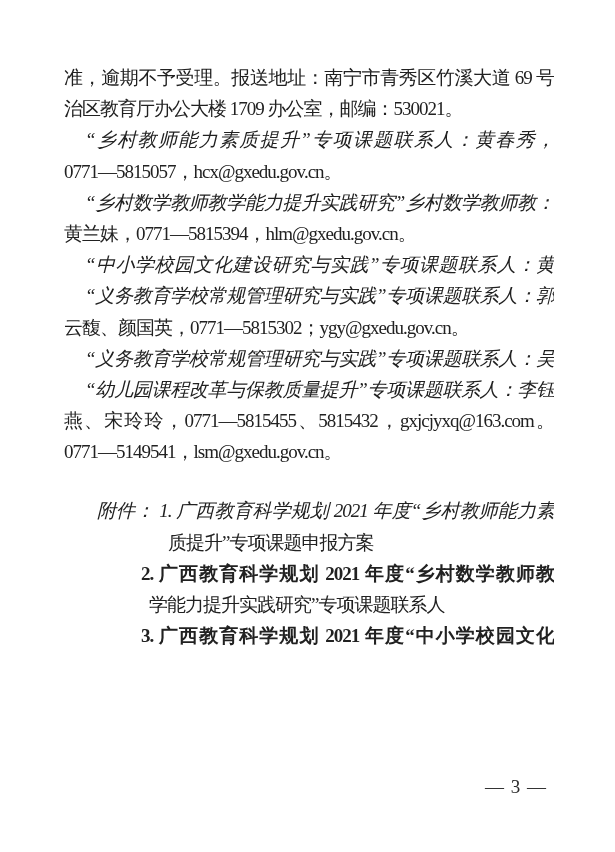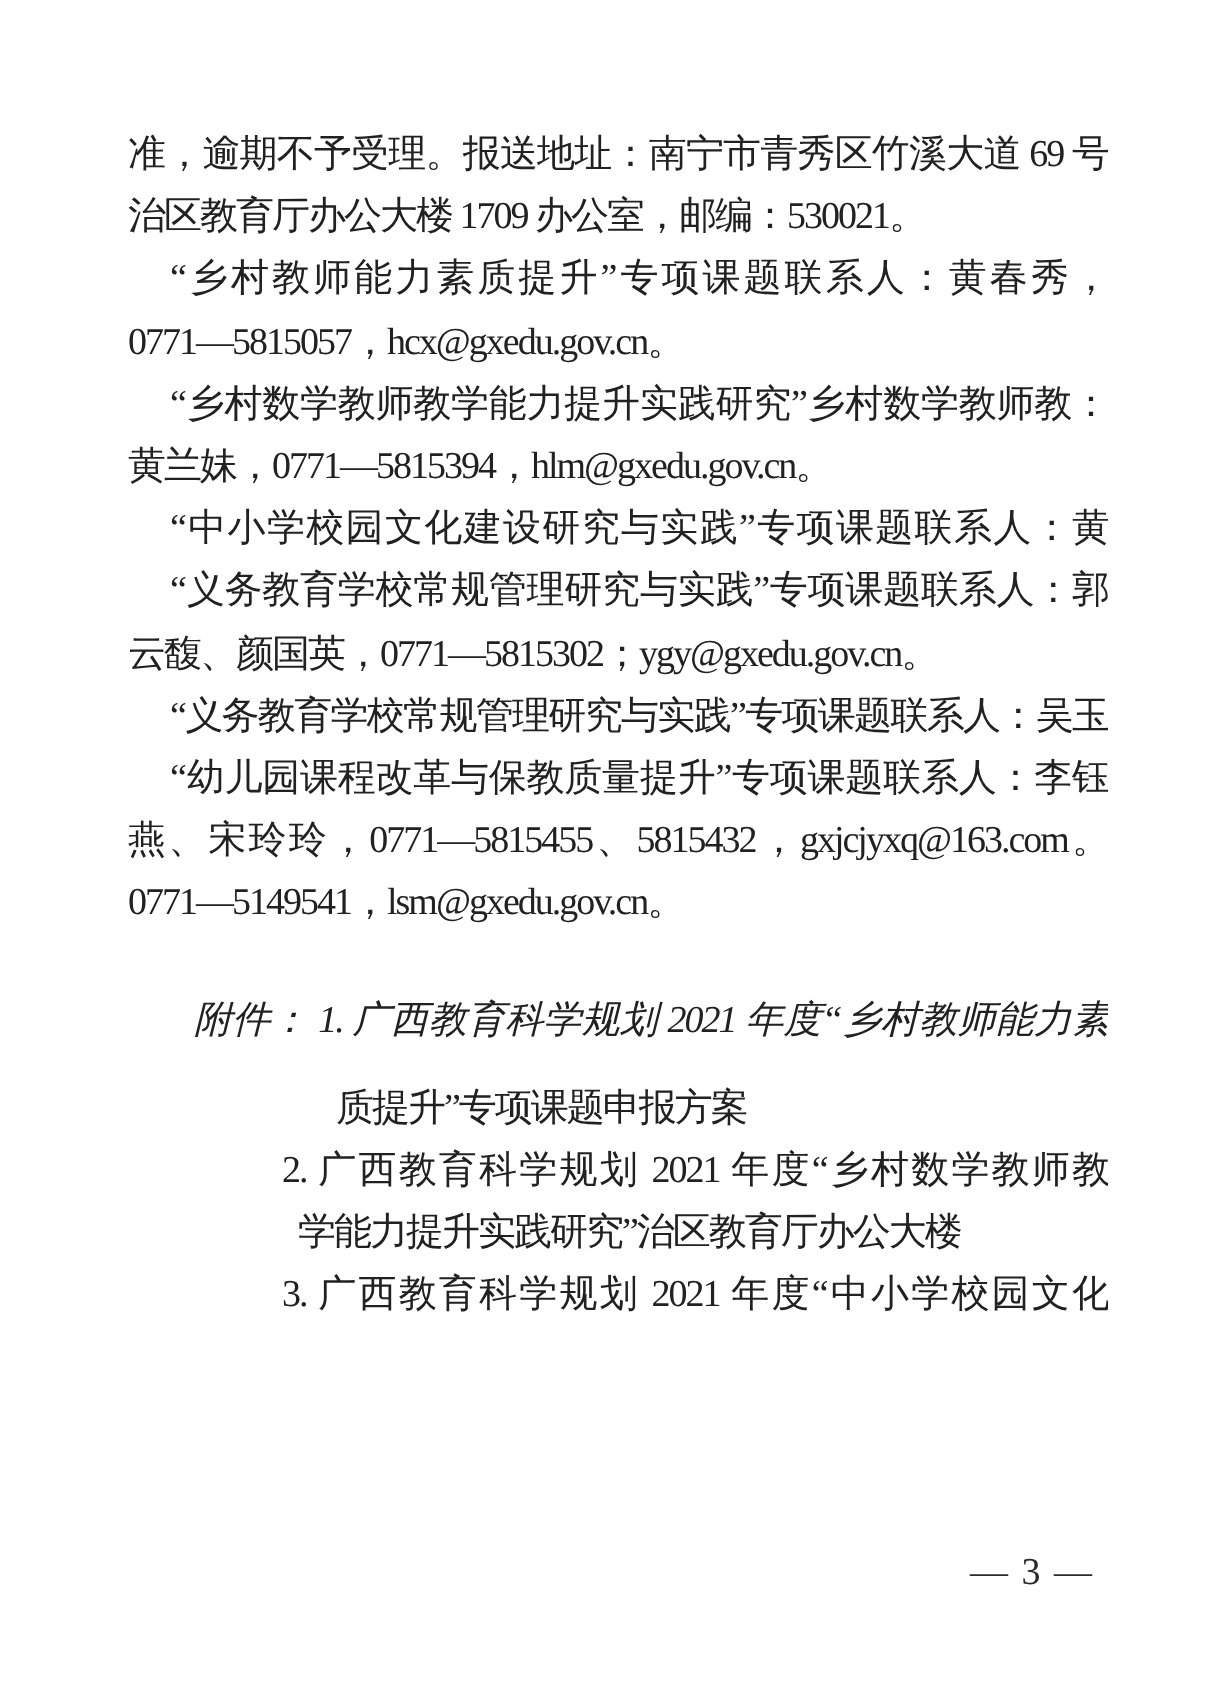--- a/index.html
+++ b/index.html
@@ -29,26 +29,26 @@
     letter-spacing: -1px;
     overflow: hidden;
     white-space: normal;
   }
   
   .full {
     text-align: justify;
     text-align-last: justify;
   }
   
-  .ind { padding-left: 21px; }
+  .ind { padding-left: 21px; font-style: italic; }
   .spacer { height: 28px; }
   
   .att-a { padding-left: 33px; font-style: italic; }
-  .att-b { padding-left: 104px; margin-top: 12px; }
-  .att-c { padding-left: 77px; }
+  .att-b { padding-left: 104px; }
+  .att-c { padding-left: 77px; font-weight: bold; }
   .att-d { padding-left: 85px; }
   .pagenum {
     position: absolute;
     top: 776px;
     right: 68px;
     height: 22px;
     line-height: 22px;
     font-size: 19px;
     letter-spacing: 1px;
     color: #2a2a2a;
@@ -104,21 +104,21 @@
         <span>附件：</span>
         <span>1.</span>
         <span>广西教育科学规划 2021 年度“乡村教师能力素</span>
       </div>
       <div class="ln att-b">质提升”专项课题申报方案</div>
 
       <div class="ln full att-c">
         <span>2.</span>
         <span>广西教育科学规划 2021 年度“乡村数学教师教</span>
       </div>
-      <div class="ln att-d">学能力提升实践研究”治区教育厅办公大楼</div>
+      <div class="ln att-d">学能力提升实践研究”专项课题联系人</div>
 
       <div class="ln full att-c">
         <span>3.</span>
         <span>广西教育科学规划 2021 年度“中小学校园文化</span>
       </div>
     </div>
 
   </div>
 
   <div class="pagenum">— 3 —</div>

